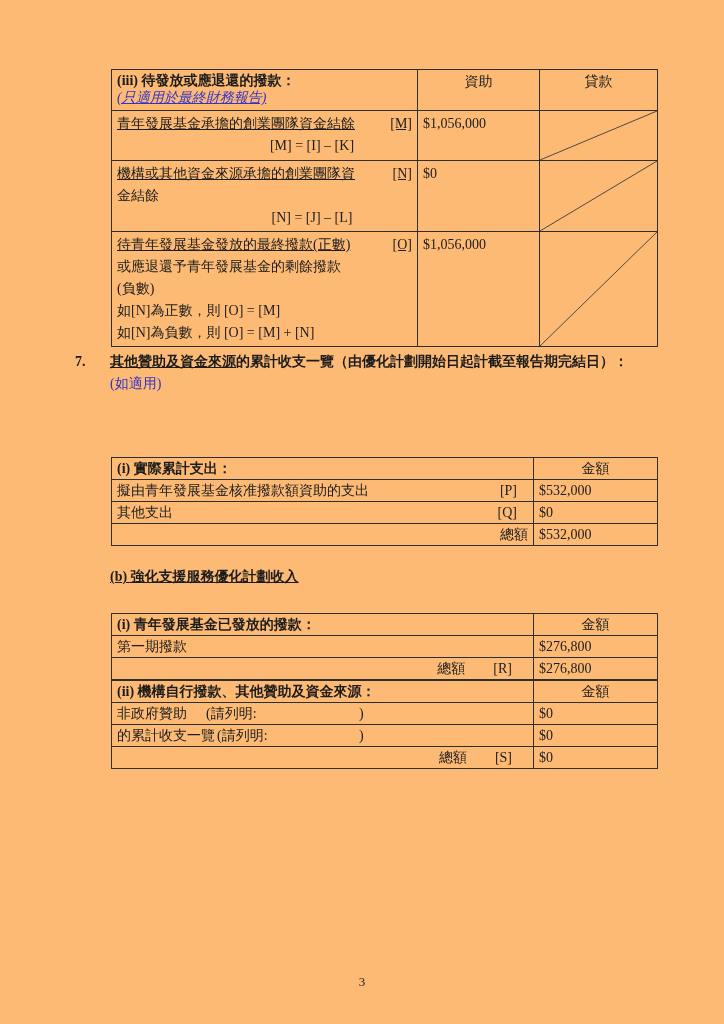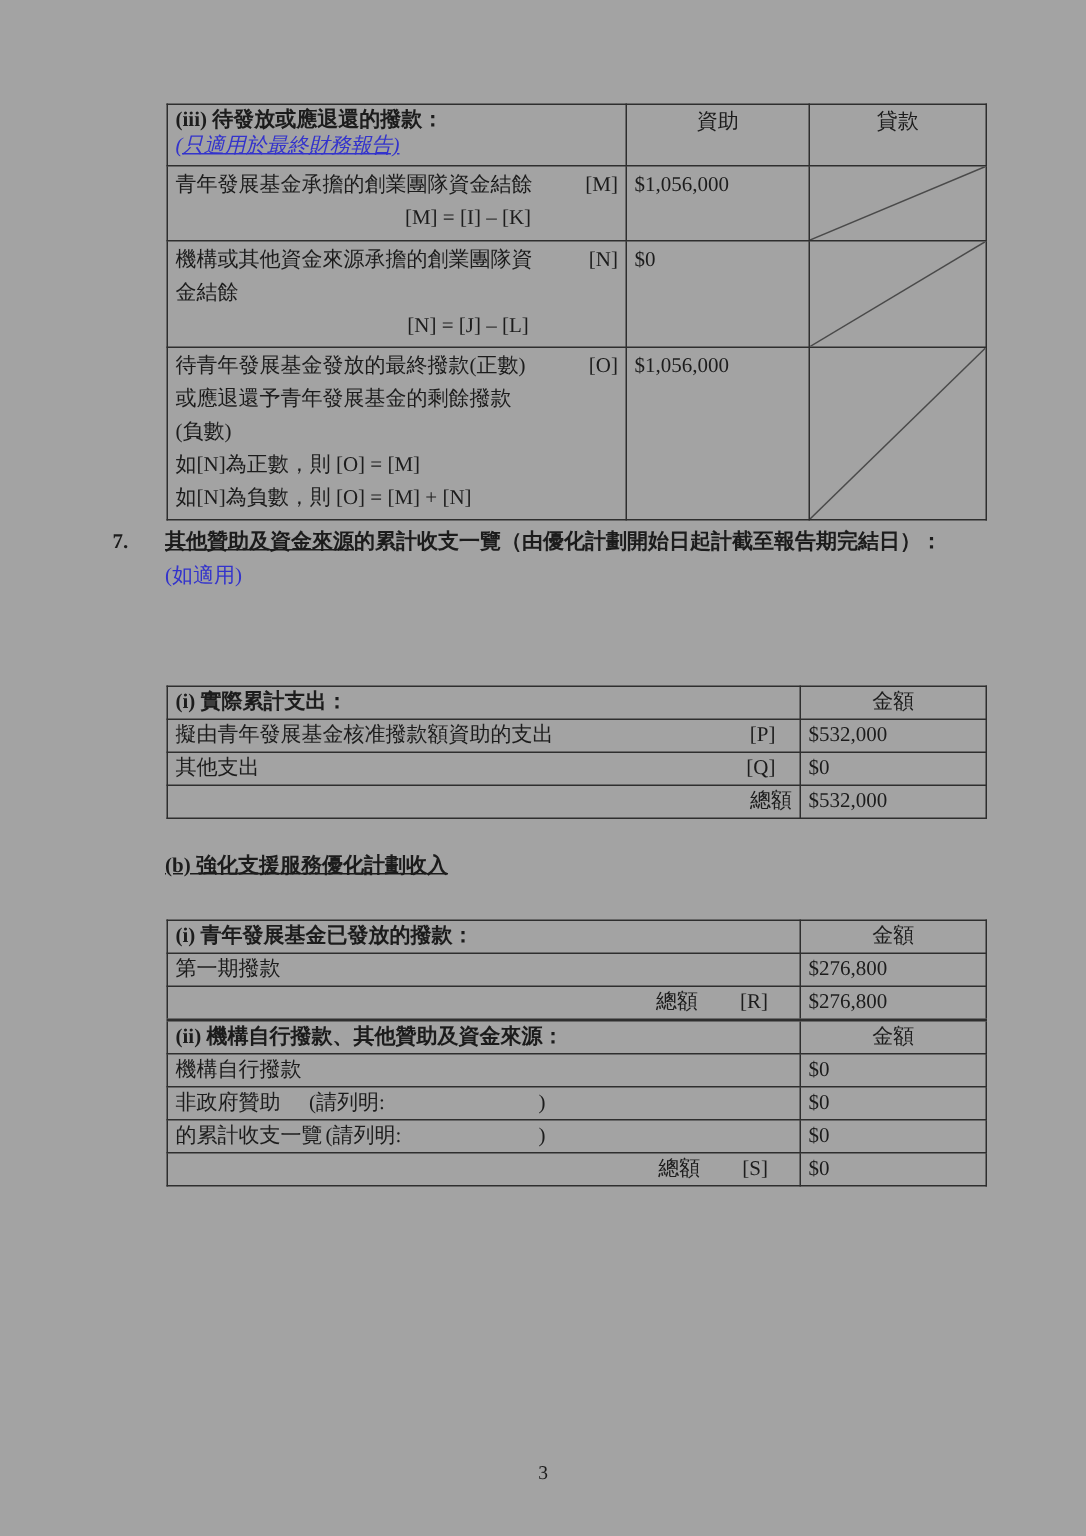--- a/index.html
+++ b/index.html
@@ -2,39 +2,39 @@
 <html style="--blue: #3333cc; --ink: #1c1c1c;"><head>
 <meta charset="utf-8">
 <style>
   :root { --blue:#3333cc; --ink:#1c1c1c; --line:#2e2e2e; }
   html,body { margin:0; padding:0; }
   body {
     width:724px; height:1024px; background:#ffffff;
     font-family:"Liberation Serif","DejaVu Serif",serif;
     color:var(--ink);
   }
-  .page { position:relative; width:724px; height:1024px; background:#a3a3a3; overflow:hidden; }
+  .page { position:relative; width:724px; height:1024px; background:#fdba74; overflow:hidden; }
 
   table { border-collapse:collapse; table-layout:fixed; position:absolute; }
   td {
     border:1px solid var(--line);
     vertical-align:top;
     font-size:14px; line-height:22px;
     padding:2px 5px;
     overflow:hidden;
   }
   .b { font-weight:bold; }
   .blue { color:var(--blue); }
 
   
   .t3 { left:111px; top:69px; width:546px; }
   .t3 .hdr td { line-height:17px; padding-top:2px; padding-bottom:2px; }
   .t3 .hdr .colhead { text-align:center; padding-top:3px; }
   .t3 .sub { font-style:italic; text-decoration:underline; color:var(--blue); }
-  .line1 { display:flex; justify-content:space-between; }
+  .line1 { display:flex; justify-content:space-between;text-decoration:underline; }
   .formula { text-align:center; padding-left:95px; }
   td.na { position:relative; padding:0; }
   .diag { position:absolute; left:0; top:0; width:100%; height:100%; display:block; }
 
   
   .sec7 { position:absolute; left:75px; top:352px; width:600px; display:flex; font-size:14px; line-height:20px; }
   .sec7 .num { width:35px; font-weight:bold; }
   .sec7 .txt { font-weight:bold; white-space:nowrap; }
   .u { text-decoration:underline; }
   .sec7note { position:absolute; left:110px; top:375px; font-size:14px; }
@@ -201,24 +201,20 @@
           <span>[R]</span>
         </div>
       </td>
       <td class="amt">$276,800</td>
     </tr>
     <tr class="thick">
       <td class="b">(ii) 機構自行撥款、其他贊助及資金來源：</td>
       <td class="amtHead">金額</td>
     </tr>
     <tr>
-      <td>機構自行撥款</td>
-      <td class="amt">$0</td>
-    </tr>
-    <tr>
       <td class="notecell">
         <span>非政府贊助</span><span class="noteopen2">(請列明:</span><span class="noteclose">)</span>
       </td>
       <td class="amt">$0</td>
     </tr>
     <tr>
       <td class="notecell">
         <span>的累計收支一覽</span><span class="noteopen3">(請列明:</span><span class="noteclose">)</span>
       </td>
       <td class="amt">$0</td>

